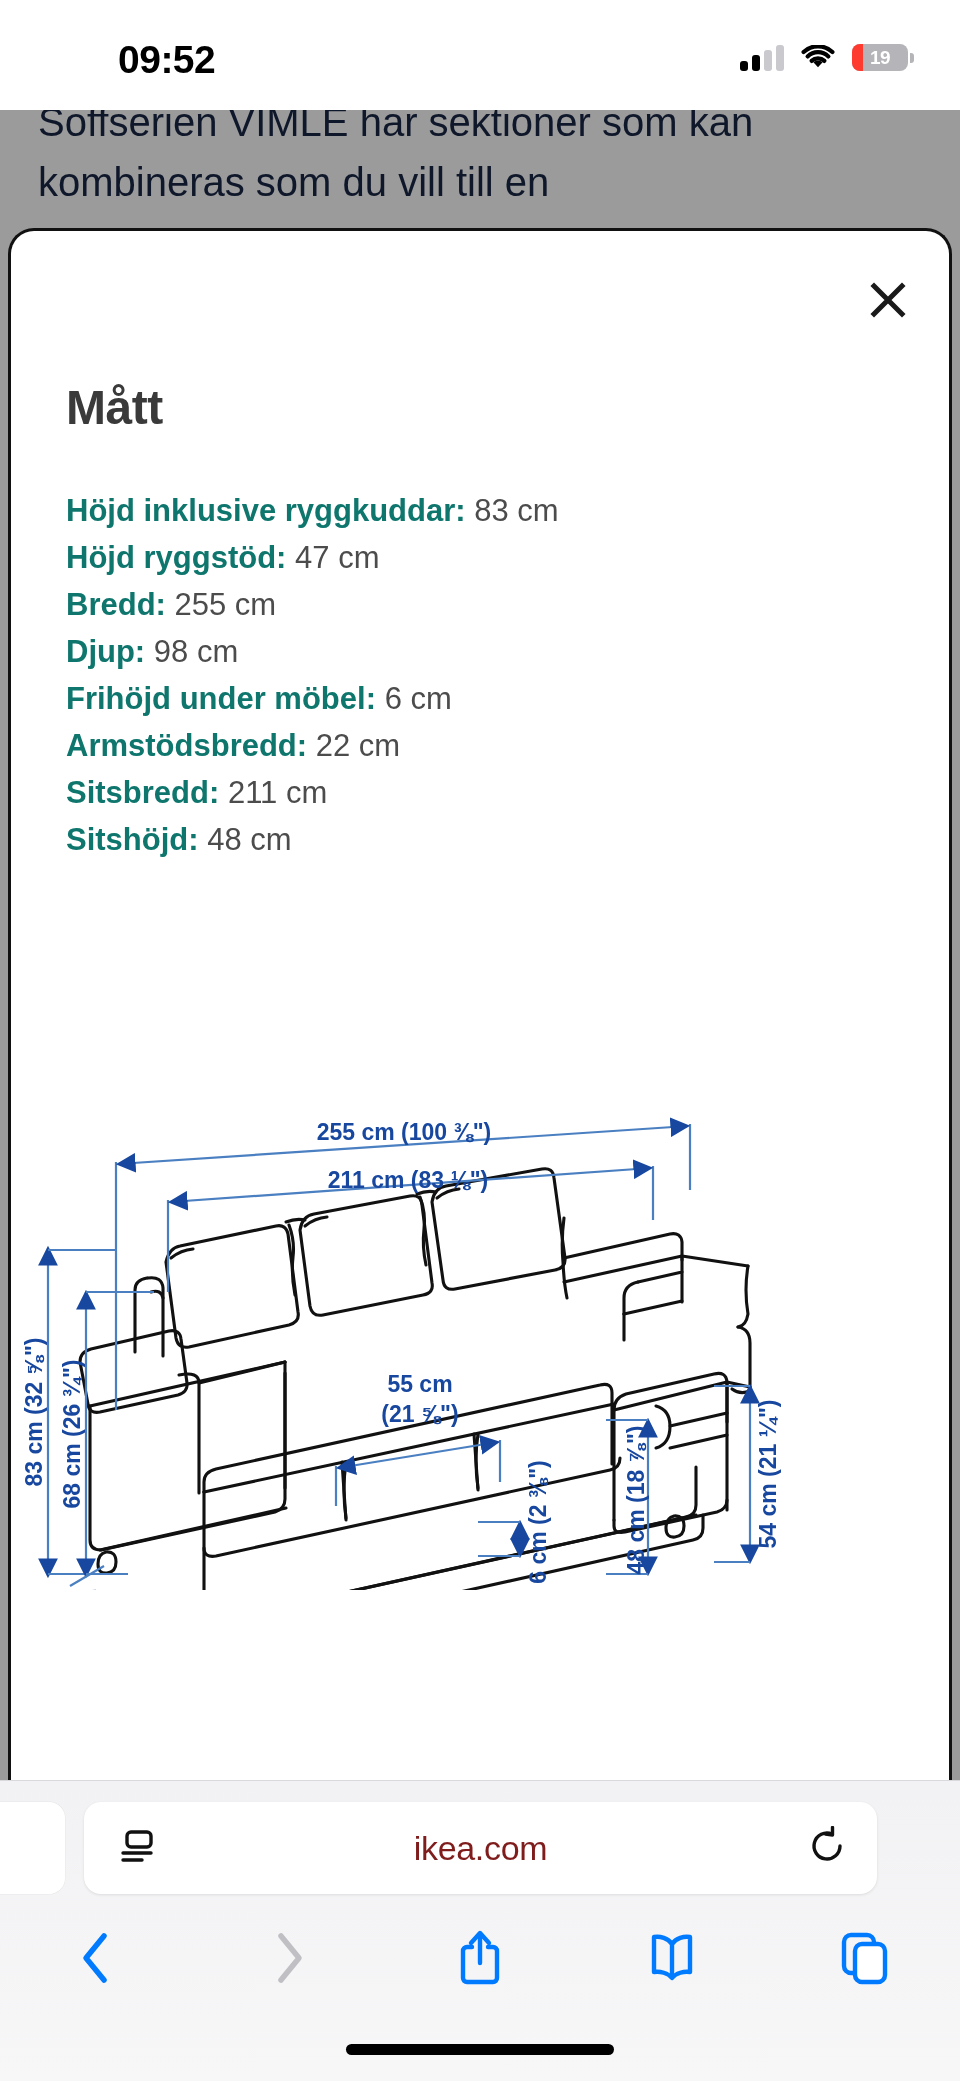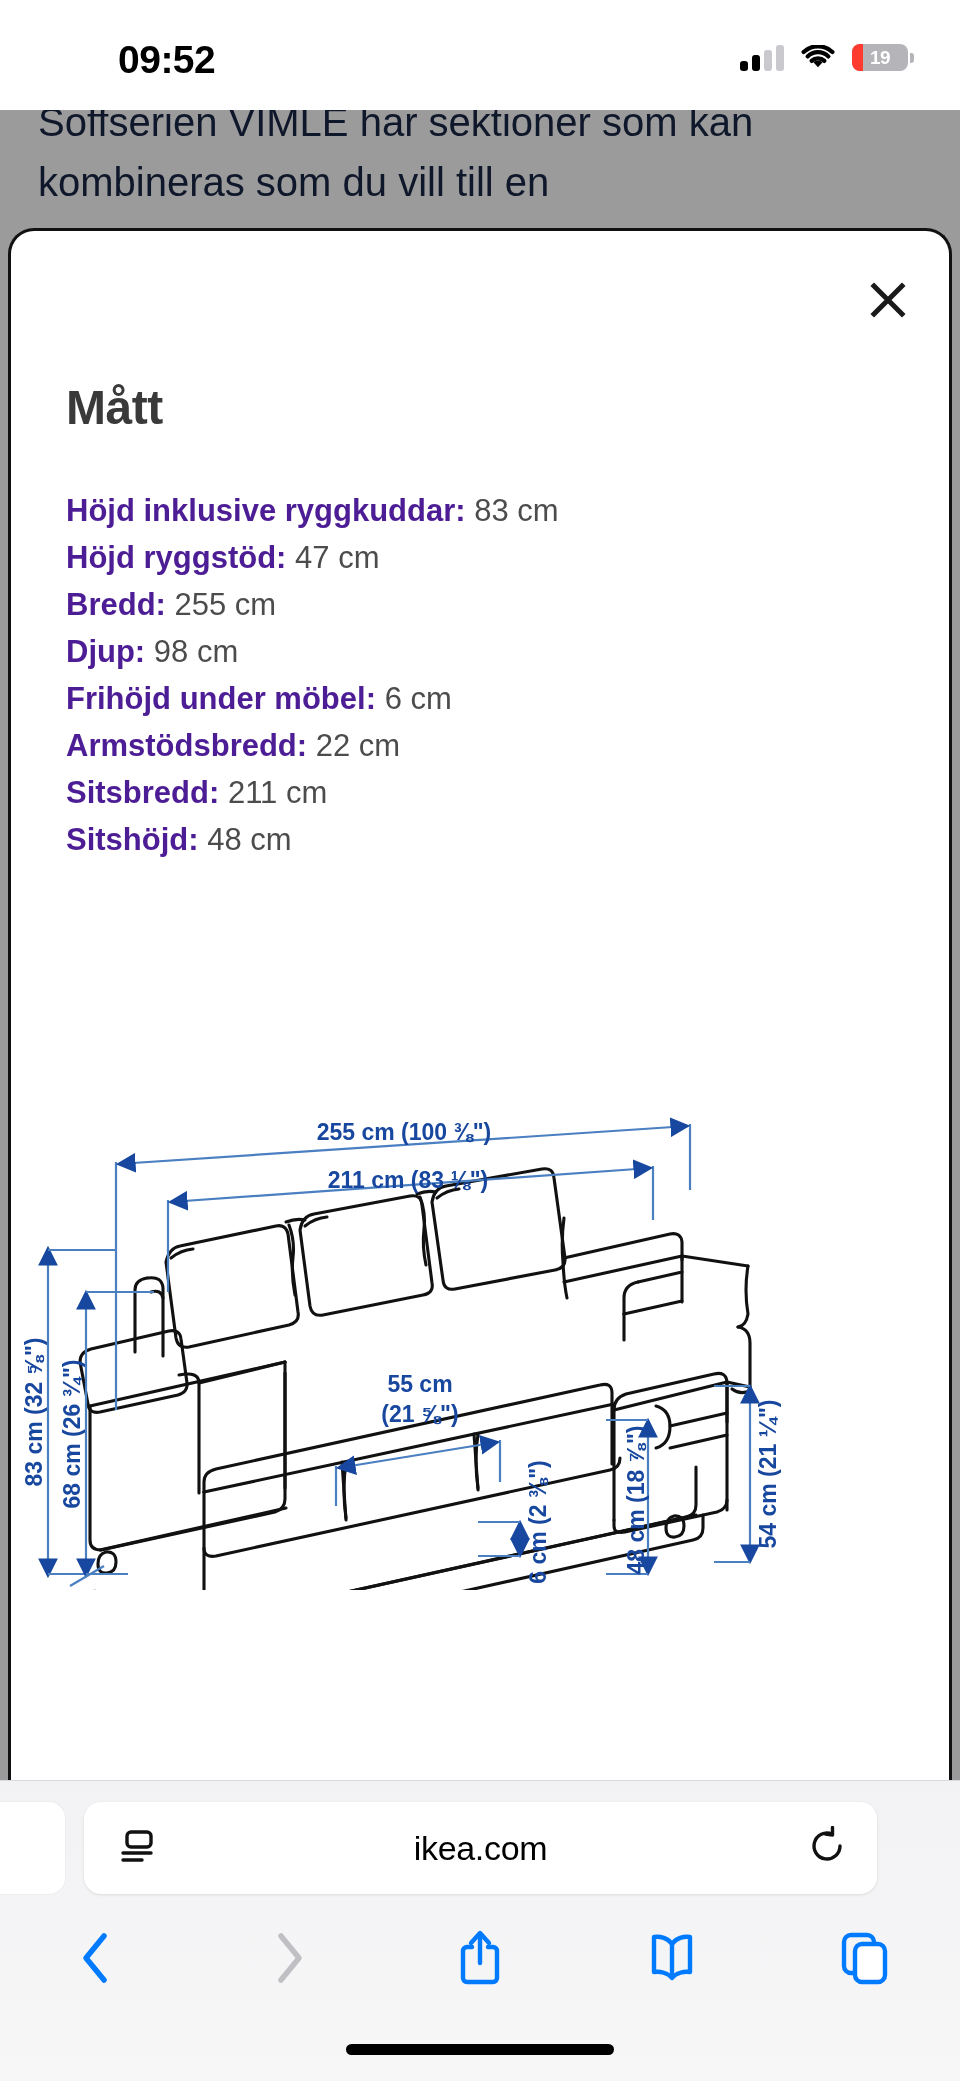--- a/index.html
+++ b/index.html
@@ -73,21 +73,21 @@
 
   .modal-body { position: absolute; left: 0; top: 0; width: 944px; padding: 12px 58px; }
   .sheet-title {
     margin-top: 140px; font-size: 48px; font-weight: bold; color: #3a3a3a;
     letter-spacing: -0.5px;
   }
   .spec-list { margin-top: 52px; }
   .spec-row {
     font-size: 31px; line-height: 47px; color: #4c4c4c; white-space: nowrap;
   }
-  .spec-row b { font-weight: bold; color: #4c1d95; }
+  .spec-row b { font-weight: bold; color: #0f766e; }
 
   
   .drawing {
     position: absolute; left: 8px; top: 1070px; width: 944px; height: 520px;
   }
   .drawing svg { display: block; width: 944px; height: 520px; }
 
   
   .browser-chrome {
     position: absolute; left: 0; bottom: 0; width: 960px; height: 301px;
@@ -102,21 +102,21 @@
     background: #fff; border-radius: 16px; box-shadow: 0 0 0 0.5px rgba(0,0,0,.05);
   }
   .urlbar {
     position: absolute; left: 84px; top: 22px; width: 793px; height: 92px;
     background: #ffffff; border-radius: 17px;
     box-shadow: 0 1px 3px rgba(0,0,0,.10);
     display: flex; align-items: center;
   }
   .url-aa { position: absolute; left: 34px; top: 50%; transform: translateY(-50%); }
   .url-text {
-    flex: 1; text-align: center; font-size: 34px; color: #000000; letter-spacing: -0.3px;
+    flex: 1; text-align: center; font-size: 34px; color: #7f1d1d; letter-spacing: -0.3px;
   }
   .url-reload { position: absolute; right: 30px; top: 50%; transform: translateY(-50%); }
 
   .toolbar {
     position: absolute; left: 0; bottom: 78px; width: 960px; height: 90px;
     display: flex; align-items: center;
   }
   .tb-btn {
     flex: 1; display: flex; align-items: center; justify-content: center;
     background: transparent; border: none; cursor: pointer; height: 90px;

